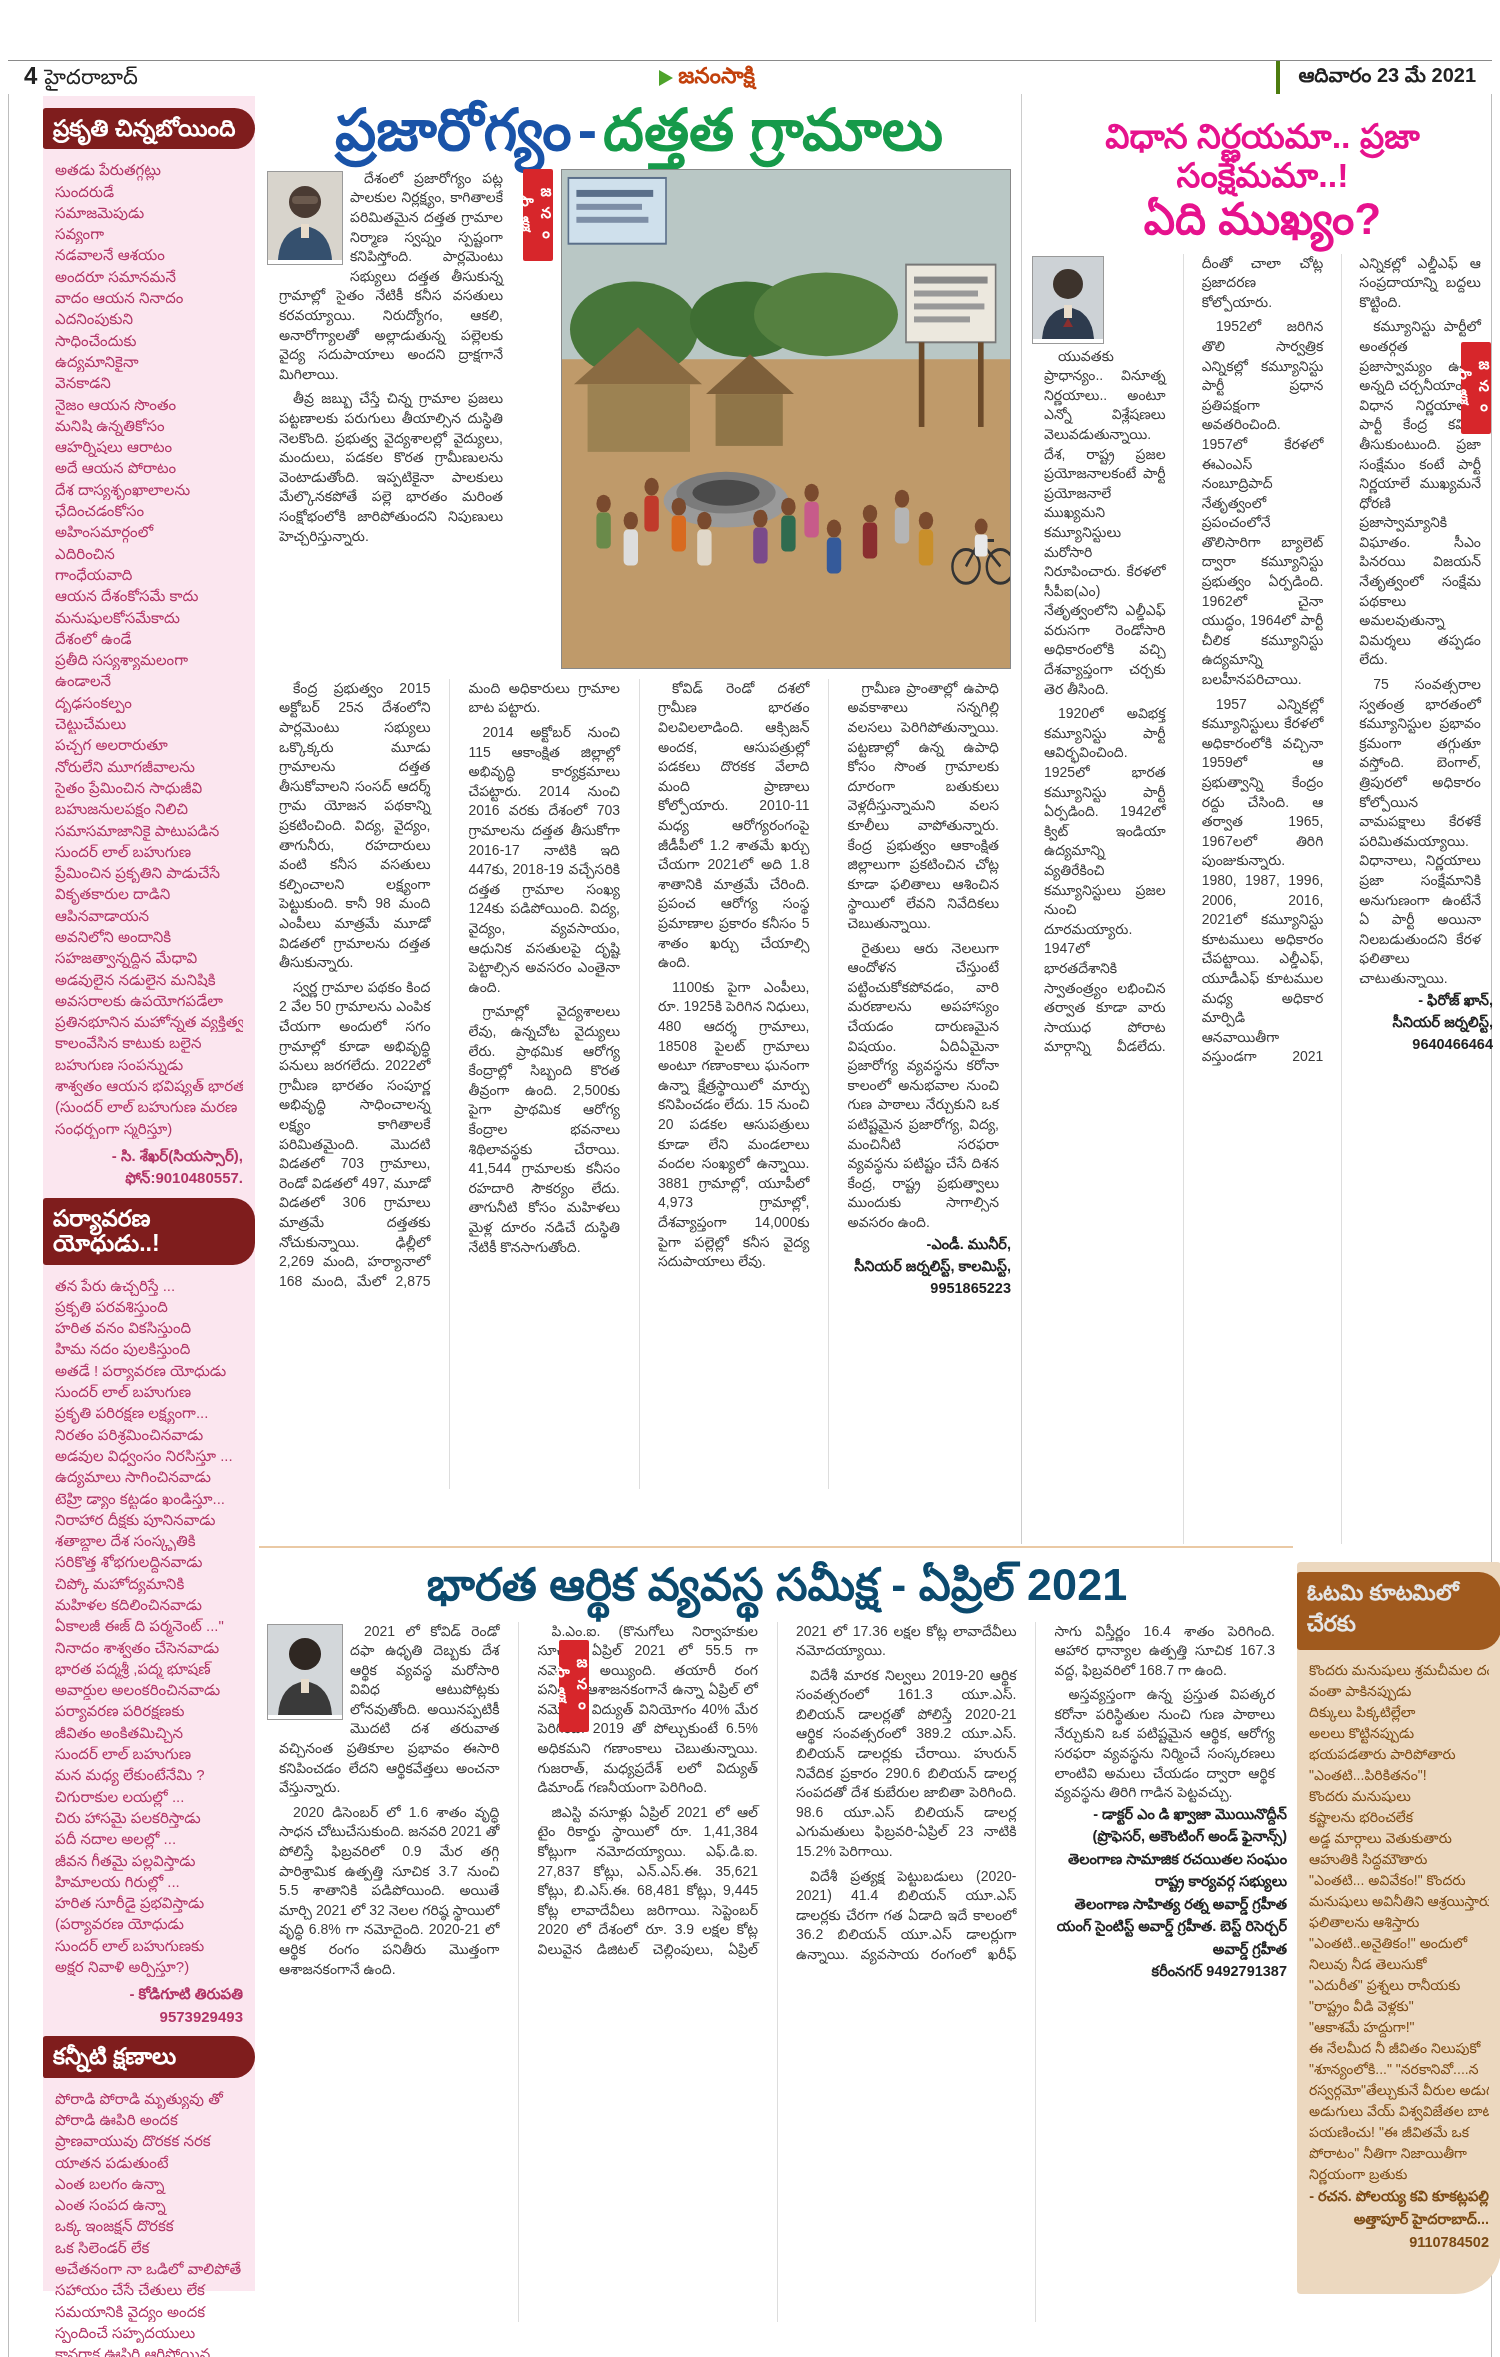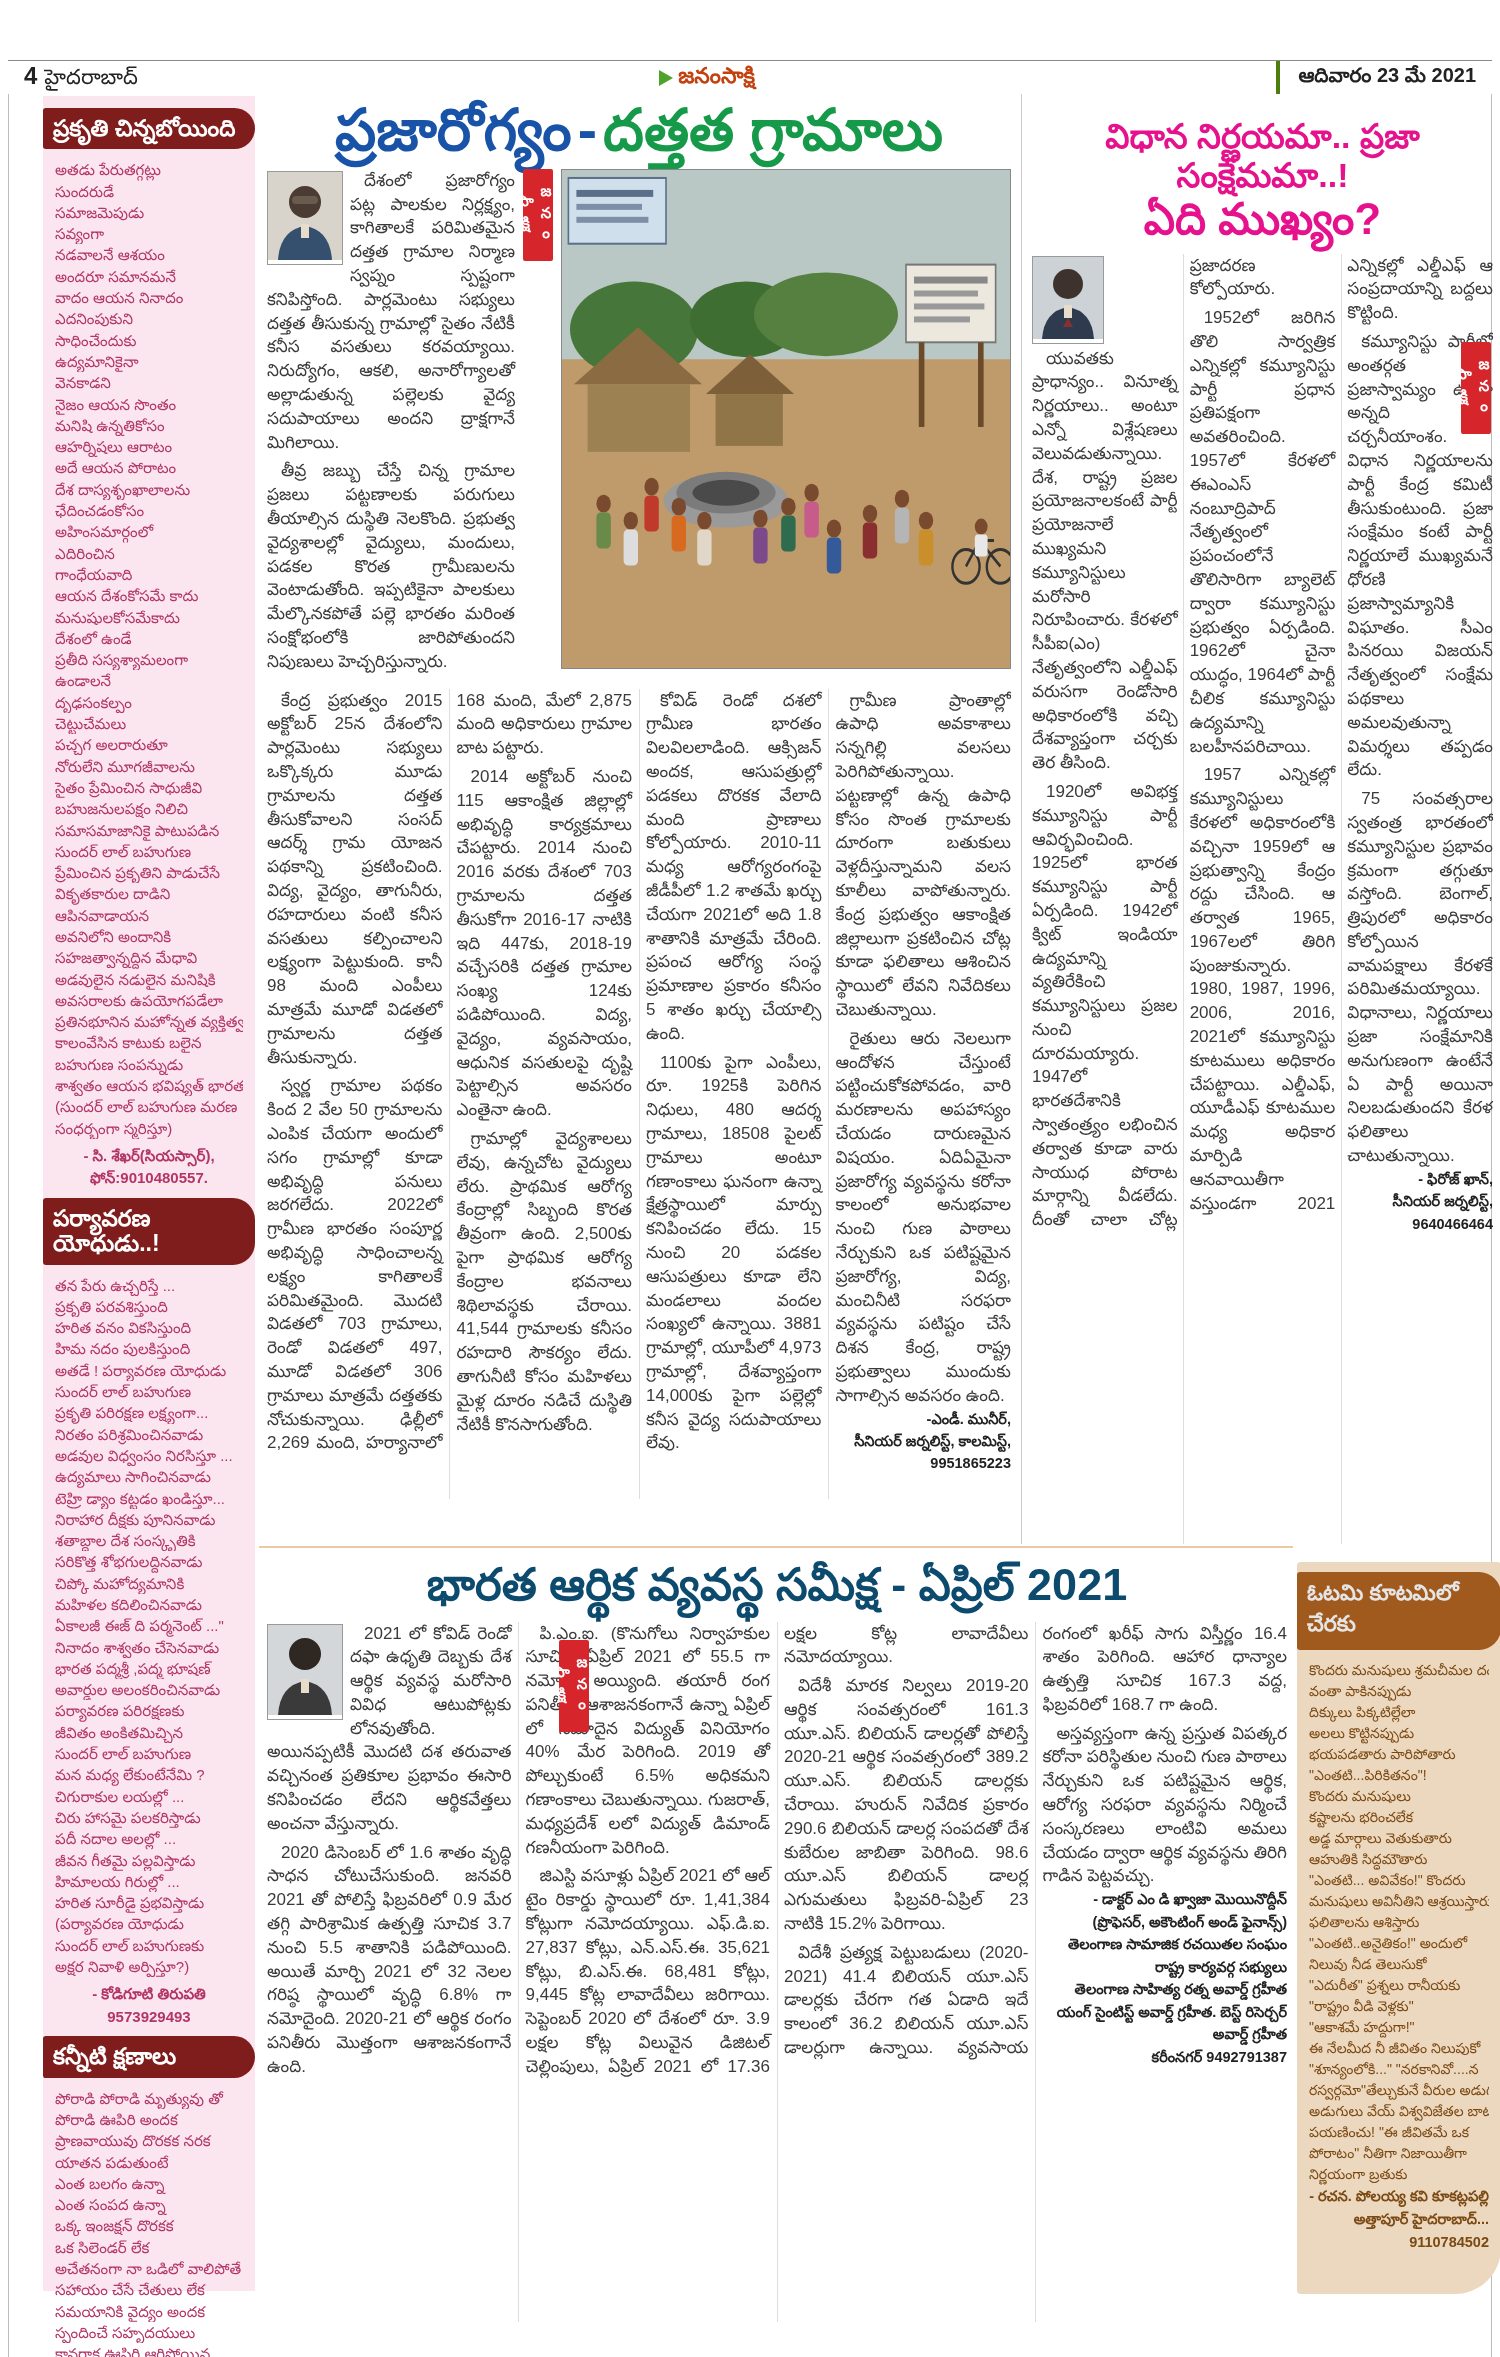--- a/index.html
+++ b/index.html
@@ -18,23 +18,23 @@
   .datebox{font-size:20px;font-weight:bold;color:#222;border-left:4px solid #4d7c0f;padding-left:18px;height:34px;display:flex;align-items:center;}
   
   .content{position:absolute;left:8px;right:8px;top:94px;bottom:0;
            border-left:1px solid #bdbdbd;border-right:1px solid #bdbdbd;background:#fff;}
   
   .sb-left{position:absolute;left:34px;top:2px;width:212px;height:2195px;background:#fbe6ef;padding:4px 12px 10px;box-sizing:border-box;}
   .pink-band{background:#7f1d1d;color:#fff;font-weight:bold;font-size:23px;line-height:1.1;
              padding:8px 10px;margin:8px -12px 10px -12px;border-radius:3px 22px 22px 3px;}
   .poem-line{color:#b23566;font-size:15px;line-height:1.42;white-space:nowrap;overflow:hidden;}
   .poem-credits{margin:6px 0 8px;}
-  .poem-credit{color:#b23566;font-size:15px;font-weight:bold;text-align:center;line-height:1.5;}
-  
-  .para{margin:0 0 5px;text-indent:14px;font-size:17px;line-height:1.4;text-align:justify;color:#3a3a3a;}
+  .poem-credit{color:#b23566;font-size:15px;font-weight:bold;text-align:right;line-height:1.5;}
+  
+  .para{margin:0 12px 5px;text-indent:14px;font-size:14px;line-height:1.4;text-align:justify;color:#3a3a3a;}
   .byline-line,.credit-line{font-size:14.5px;font-weight:bold;text-align:right;color:#222;line-height:1.55;}
   
   .vbadge{background:#d7262b;color:#fff;writing-mode:vertical-rl;text-orientation:upright;
           font-size:15px;font-weight:bold;letter-spacing:2px;text-align:center;
           width:30px;height:92px;display:flex;align-items:center;justify-content:center;border-radius:2px;}
   
   .art-main{position:absolute;left:250px;top:0;width:758px;height:1450px;box-sizing:border-box;padding:4px 6px 0 8px;}
   .main-hl{margin:2px 0 8px;text-align:center;font-size:58px;font-weight:bold;line-height:1.05;}
   .hl-blue{color:#1953a8;}.hl-dash{color:#1953a8;padding:0 6px;}.hl-green{color:#169a4a;}
   .main-top{display:flex;gap:8px;}

